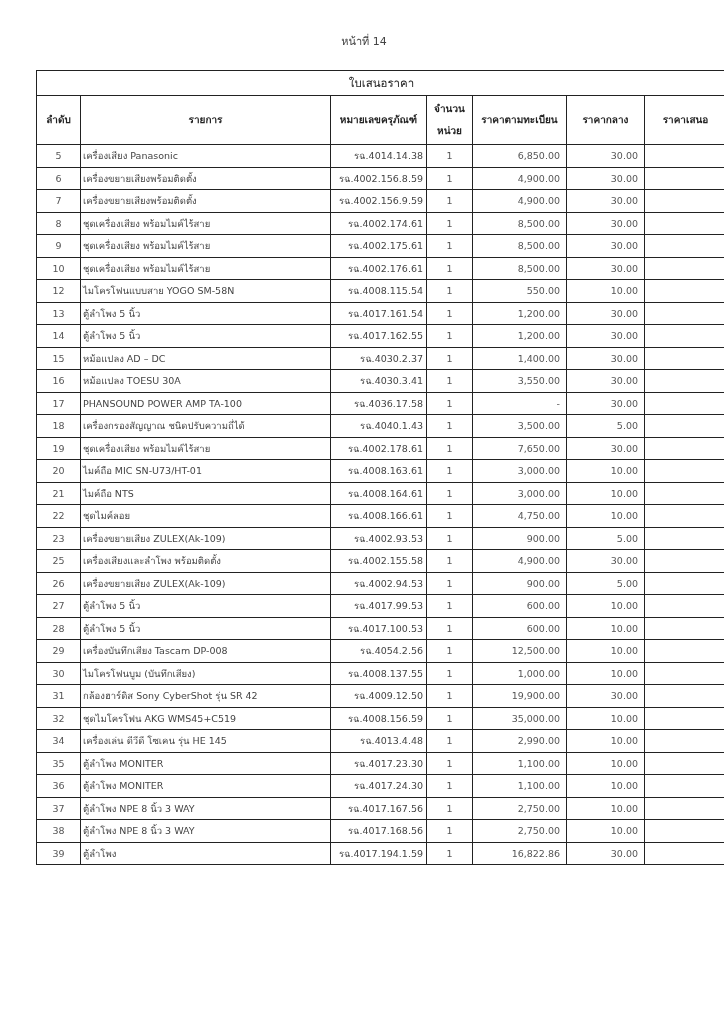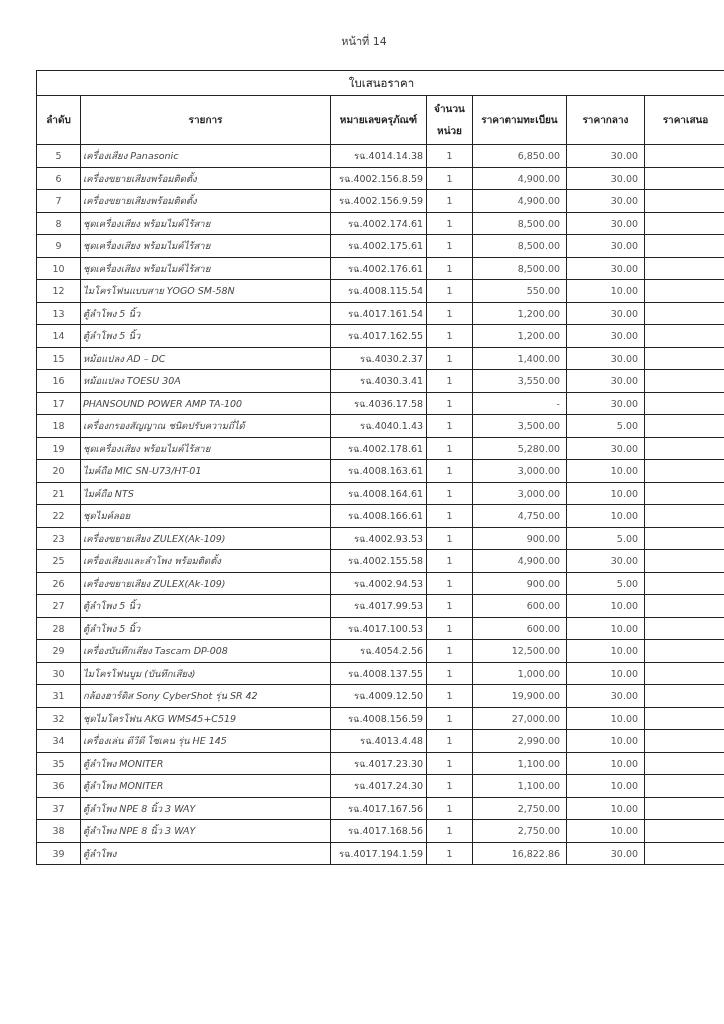--- a/index.html
+++ b/index.html
@@ -3,21 +3,21 @@
 <meta charset="utf-8">
 <style>
   html, body { margin: 0; padding: 0; background: #ffffff; }
   body { width: 724px; height: 1024px; position: relative; font-family: "DejaVu Sans", sans-serif; color: #333; }
   .page-num { position: absolute; top: 32px; left: 8px; width: 712px; text-align: center; font-size: 11px; color: #444; }
   table.quote { position: absolute; top: 70px; left: 36px; width: 690px; border-collapse: collapse; table-layout: fixed; font-size: 9.5px; }
   table.quote td, table.quote th { border: 1.3px solid #222; padding: 0 3px; height: 21.5px; white-space: nowrap; overflow: hidden; }
   .title-cell { text-align: center; font-weight: normal; font-size: 11.5px; height: 24px !important; color: #222; }
   .hdr th { font-weight: bold; font-size: 10px; height: 48px !important; color: #222; text-align: center; line-height: 22px; }
   .c-no { text-align: center; color: #555; }
-  .c-item { text-align: left; color: #444; padding-left: 2px !important; font-style: italic; }
+  .c-item { text-align: left; color: #444; padding-left: 2px !important; }
   .c-code { text-align: right; color: #444; padding-left: 2px !important; }
   .c-qty { text-align: center; color: #555; }
   .c-price, .c-mid { text-align: right; color: #555; padding-right: 6px !important; }
   .c-offer { }
 </style>
 </head>
 <body>
 
 <div class="page-num">หน้าที่ 14</div>
 
@@ -164,21 +164,21 @@
         <td class="c-qty">1</td>
         <td class="c-price">3,500.00</td>
         <td class="c-mid">5.00</td>
         <td class="c-offer"></td>
       </tr>
       <tr>
         <td class="c-no">19</td>
         <td class="c-item">ชุดเครื่องเสียง พร้อมไมค์ไร้สาย</td>
         <td class="c-code">รฉ.4002.178.61</td>
         <td class="c-qty">1</td>
-        <td class="c-price">5,280.00</td>
+        <td class="c-price">7,650.00</td>
         <td class="c-mid">30.00</td>
         <td class="c-offer"></td>
       </tr>
       <tr>
         <td class="c-no">20</td>
         <td class="c-item">ไมค์ถือ MIC SN-U73/HT-01</td>
         <td class="c-code">รฉ.4008.163.61</td>
         <td class="c-qty">1</td>
         <td class="c-price">3,000.00</td>
         <td class="c-mid">10.00</td>
@@ -272,21 +272,21 @@
         <td class="c-qty">1</td>
         <td class="c-price">19,900.00</td>
         <td class="c-mid">30.00</td>
         <td class="c-offer"></td>
       </tr>
       <tr>
         <td class="c-no">32</td>
         <td class="c-item">ชุดไมโครโฟน AKG WMS45+C519</td>
         <td class="c-code">รฉ.4008.156.59</td>
         <td class="c-qty">1</td>
-        <td class="c-price">27,000.00</td>
+        <td class="c-price">35,000.00</td>
         <td class="c-mid">10.00</td>
         <td class="c-offer"></td>
       </tr>
       <tr>
         <td class="c-no">34</td>
         <td class="c-item">เครื่องเล่น  ดีวีดี  โซเคน รุ่น HE 145</td>
         <td class="c-code">รฉ.4013.4.48</td>
         <td class="c-qty">1</td>
         <td class="c-price">2,990.00</td>
         <td class="c-mid">10.00</td>

